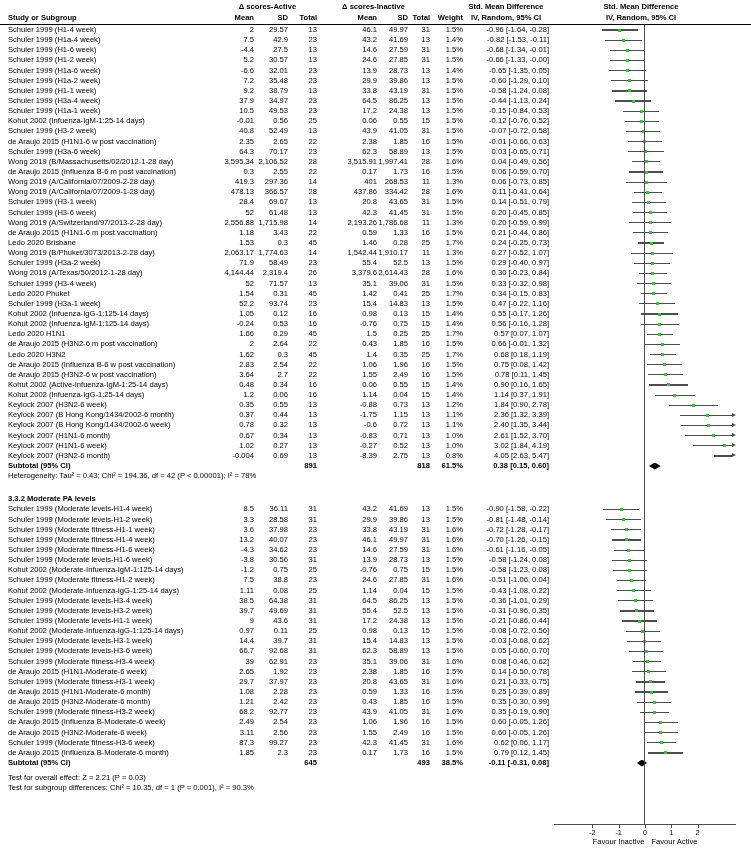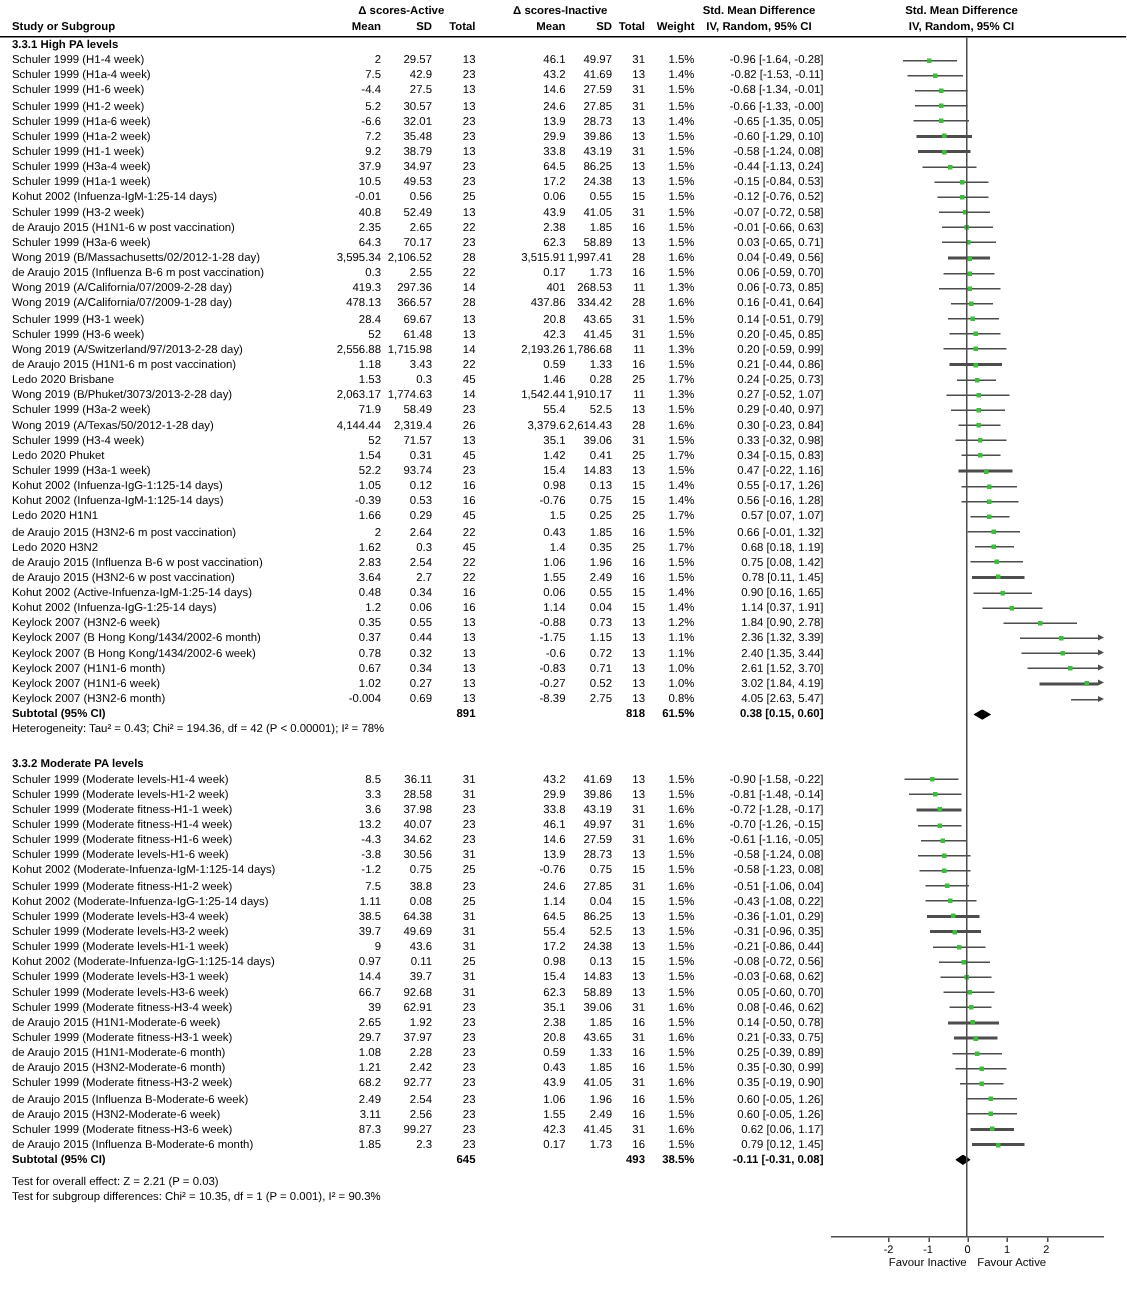--- a/index.html
+++ b/index.html
@@ -54,21 +54,20 @@
       <div class="c m2 b r">Mean</div>
       <div class="c sd2 b r">SD</div>
       <div class="c n2 b r">Total</div>
       <div class="c w b r">Weight</div>
       <div class="c smd b center">IV, Random, 95% CI</div>
       <div class="c plot b pcenter">IV, Random, 95% CI</div>
     </div>
   </div>
 
   <div id="rows">
-      <div class="full b">3.3.1 High PA levels</div>
       <div class="row">
         <div class="c label">Schuler 1999 (H1-4 week)</div>
         <div class="c m1 r">2</div>
         <div class="c sd1 r">29.57</div>
         <div class="c n1 r">13</div>
         <div class="c m2 r">46.1</div>
         <div class="c sd2 r">49.97</div>
         <div class="c n2 r">31</div>
         <div class="c w r">1.5%</div>
         <div class="c smd r">-0.96 [-1.64, -0.28]</div>
@@ -304,21 +303,21 @@
       </div>
       <div class="row">
         <div class="c label">Wong 2019 (A/California/07/2009-1-28 day)</div>
         <div class="c m1 r">478.13</div>
         <div class="c sd1 r">366.57</div>
         <div class="c n1 r">28</div>
         <div class="c m2 r">437.86</div>
         <div class="c sd2 r">334.42</div>
         <div class="c n2 r">28</div>
         <div class="c w r">1.6%</div>
-        <div class="c smd r">0.16 [-0.41, 0.64]</div>
+        <div class="c smd r">0.11 [-0.41, 0.64]</div>
         <div class="c plot">
           <div class="ci" style="left: 83.217px; width: 27.615px;"></div>
           <div class="mk" style="left: 95.393px;"></div>
         </div>
       </div>
       <div class="row">
         <div class="c label">Schuler 1999 (H3-1 week)</div>
         <div class="c m1 r">28.4</div>
         <div class="c sd1 r">69.67</div>
         <div class="c n1 r">13</div>
@@ -492,21 +491,21 @@
         <div class="c n2 r">15</div>
         <div class="c w r">1.4%</div>
         <div class="c smd r">0.55 [-0.17, 1.26]</div>
         <div class="c plot">
           <div class="ci" style="left: 89.529px; width: 37.609px;"></div>
           <div class="mk" style="left: 106.965px;"></div>
         </div>
       </div>
       <div class="row">
         <div class="c label">Kohut 2002 (Infuenza-IgM-1:125-14 days)</div>
-        <div class="c m1 r">-0.39</div>
+        <div class="c m1 r">-0.24</div>
         <div class="c sd1 r">0.53</div>
         <div class="c n1 r">16</div>
         <div class="c m2 r">-0.76</div>
         <div class="c sd2 r">0.75</div>
         <div class="c n2 r">15</div>
         <div class="c w r">1.4%</div>
         <div class="c smd r">0.56 [-0.16, 1.28]</div>
         <div class="c plot">
           <div class="ci" style="left: 89.792px; width: 37.872px;"></div>
           <div class="mk" style="left: 107.228px;"></div>

